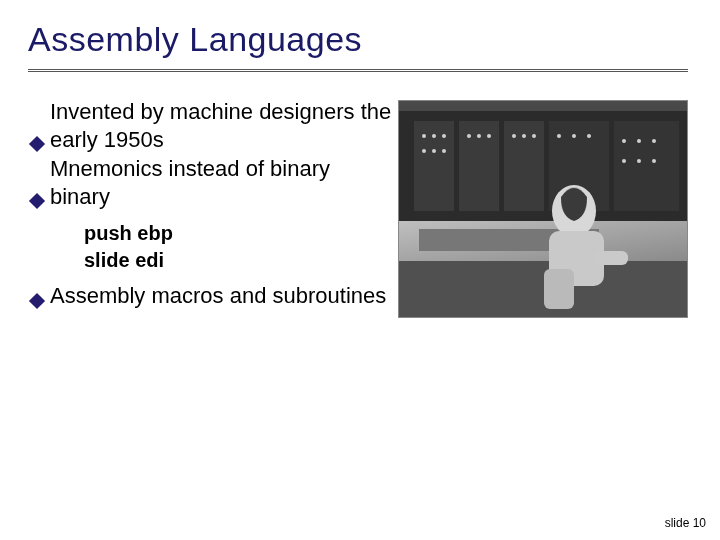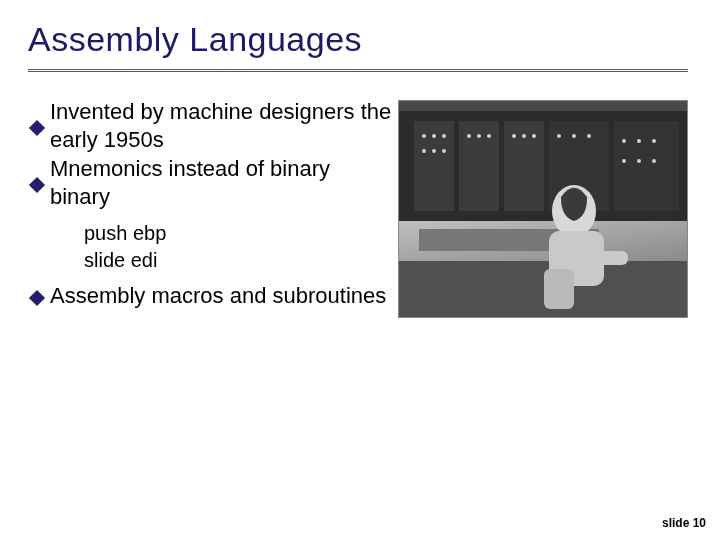--- a/index.html
+++ b/index.html
@@ -1,28 +1,28 @@
 <!DOCTYPE html>
 <html><head>
 <meta charset="utf-8">
 <style>
   * { margin: 0; padding: 0; box-sizing: border-box; }
   html, body { width: 720px; height: 540px; background: #ffffff; font-family: Verdana, Geneva, sans-serif; overflow: hidden; }
   .slide { position: relative; width: 720px; height: 540px; padding: 20px 32px 0 28px; }
   .title { font-size: 34px; color: #1a1a66; font-weight: 400; letter-spacing: 0.5px; font-family: Verdana, sans-serif; }
   .title-rule { margin-top: 10px; border: none; border-top: 3px double #555; height: 0; }
   .body-area { margin-top: 26px; position: relative; }
-  .bullet-row { display: flex; align-items: center; margin-bottom: 2px; }
+  .bullet-row { display: flex; align-items: flex-end; margin-bottom: 2px; }
   .bullet-icon { flex: 0 0 auto; width: 18px; height: 18px; margin-top: 5px; margin-right: 4px; }
   .bullet-icon svg { display: block; }
   .bullet-text { font-size: 22px; color: #000; line-height: 1.25; font-family: Verdana, sans-serif; }
   .code-block { margin: 10px 0 8px 56px; }
-  .code-line { font-size: 20px; color: #000; line-height: 1.35; font-family: Verdana, sans-serif; }
+  .code-line { font-size: 20px; color: #000; line-height: 1.35; font-family: Verdana, sans-serif; font-weight: bold; }
   .photo { position: absolute; right: 0; top: 2px; width: 290px; height: 218px; background: #d9d9d9; border: 1px solid #888; overflow: hidden; }
-  .footer { position: absolute; right: 14px; bottom: 10px; font-size: 12px; color: #000; font-family: Arial, sans-serif; font-weight: bold; }
+  .footer { position: absolute; right: 14px; bottom: 10px; font-size: 12px; color: #000; font-family: Arial, sans-serif; }
 </style>
 </head>
 <body>
 
 <div class="slide">
 
   <h1 class="title">Assembly Languages</h1>
   <hr class="title-rule">
 
   <div class="body-area">

